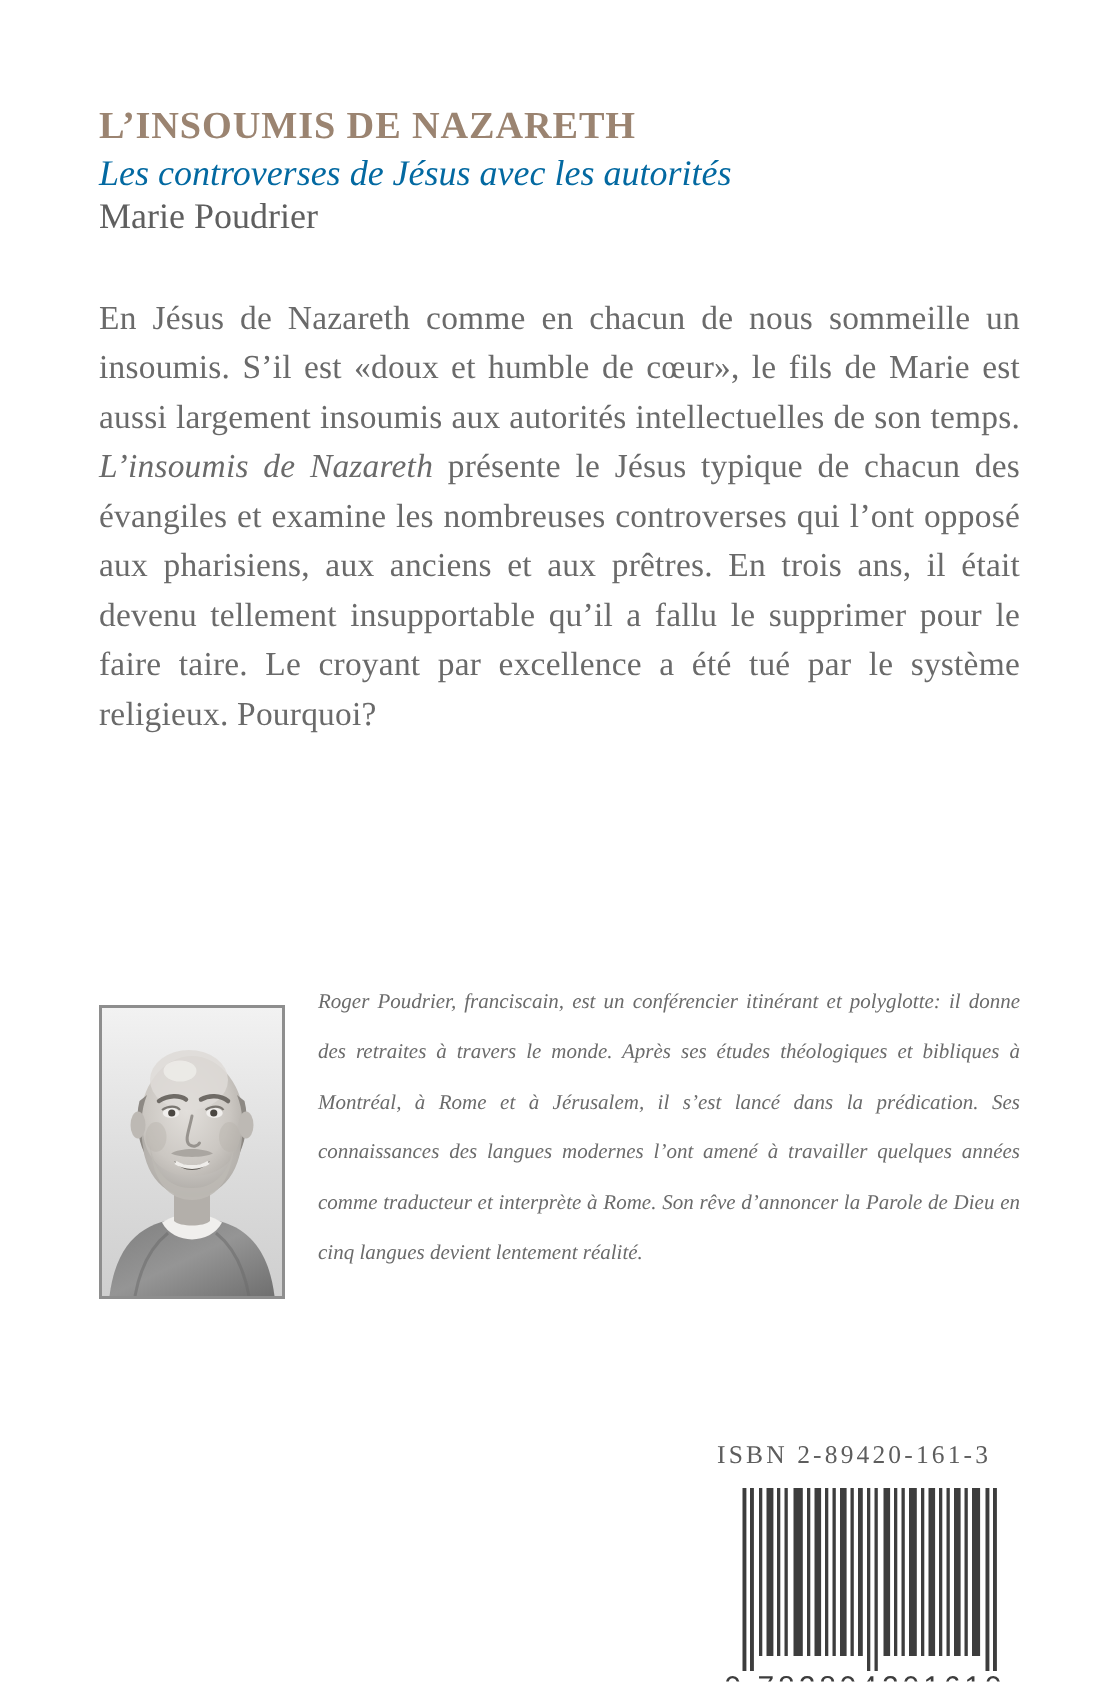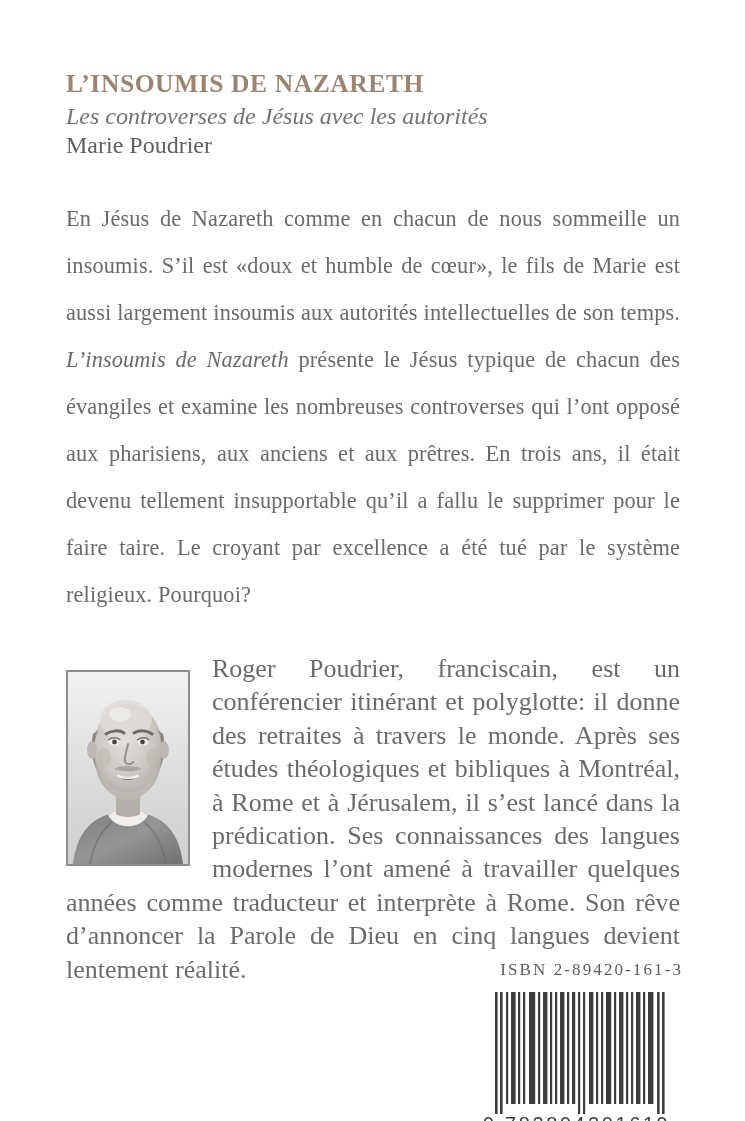--- a/index.html
+++ b/index.html
@@ -37,21 +37,21 @@
     letter-spacing: 0.6px;
     color: #9b8471;
     line-height: 1.12;
     margin: 0 0 3px 0;
     white-space: nowrap;
   }
   .book-subtitle {
     font-family: "Liberation Serif", serif;
     font-size: 24px;
     font-style: italic;
-    color: #737373;
+    color: #0369a1;
     line-height: 1.18;
     margin: 0 0 1px 0;
     white-space: nowrap;
   }
   .book-author {
     font-family: "Liberation Serif", serif;
     font-size: 24px;
     color: #5f5f5f;
     line-height: 1.2;
     margin: 0;
@@ -60,21 +60,21 @@
 
   
   .blurb {
     position: absolute;
     left: 66px;
     top: 163px;
     width: 614px;
     font-family: "Liberation Serif", serif;
     font-size: 22.3px;
     color: #6a6a6a;
-    line-height: 47px;
+    line-height: 33px;
     text-align: justify;
     text-justify: inter-word;
     letter-spacing: 0.15px;
   }
   .blurb i { font-style: italic; }
 
   
   .bio-wrap {
     position: absolute;
     left: 66px;
@@ -88,40 +88,41 @@
     margin: 18px 22px 6px 0;
     border: 2px solid #8e8e8e;
     background: #d9d9d9;
     box-sizing: border-box;
     position: relative;
     overflow: hidden;
   }
   .author-photo svg { display: block; width: 100%; height: 100%; }
   .bio-text {
     font-family: "Liberation Serif", serif;
-    font-size: 26px;
+    font-style: italic;
+    font-size: 14px;
     color: #6b6b6b;
     line-height: 33.4px;
     text-align: justify;
     text-justify: inter-word;
   }
 
   
   .isbn-area {
     position: absolute;
     left: 478px;
     top: 928px;
     width: 205px;
   }
   .isbn-text {
     font-family: "Liberation Serif", serif;
     font-size: 17px;
     color: #5d5d5d;
     letter-spacing: 2.1px;
-    text-align: right;
+    text-align: left;
     margin-bottom: 8px;
     white-space: nowrap;
   }
   .barcode-box {
     position: relative;
     width: 197px;
     height: 150px;
     margin-left: 3px;
   }
   .barcode-box svg { display: block; width: 100%; height: 100%; }

